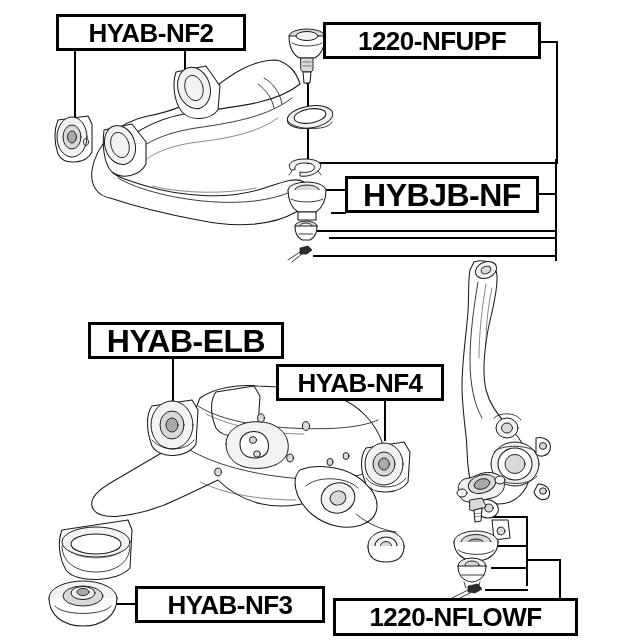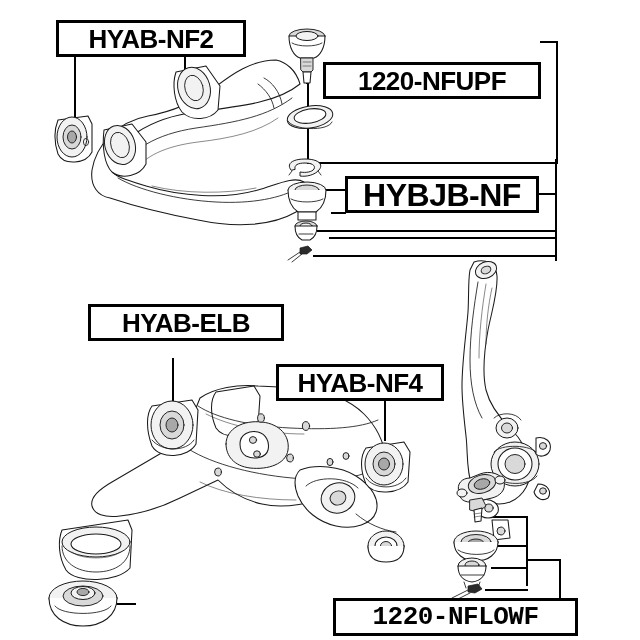--- a/index.html
+++ b/index.html
@@ -381,32 +381,35 @@
       <path class="pt-thin" d="M464 582 L466 588 M480 582 L478 588"></path>
     </g>
 
     <g>
       <path class="pt-k" d="M468 586 L478 584 L482 589 L475 593 L468 592 Z"></path>
       <path class="pt-thin" d="M468 590 L452 598 M470 593 L456 600"></path>
     </g>
 
   </svg>
 
-  <div class="lbl" id="lbl-0" style="left: 56px; top: 20px; width: 190px; height: 37px; font-size: 26px; border-color: rgb(0, 0, 0);">
+  <div class="lbl" id="lbl-0" style="left: 56px; top: 14px; width: 190px; height: 37px; font-size: 26px; border-color: rgb(0, 0, 0);">
     <span>HYAB-NF2</span>
   </div>
-  <div class="lbl" id="lbl-1" style="left: 323px; top: 22px; width: 218px; height: 37px; font-size: 26px; border-color: rgb(0, 0, 0); margin-top: 40px;">
+  <div class="lbl" id="lbl-1" style="left: 323px; top: 22px; width: 218px; height: 37px; font-size: 26px; border-color: rgb(0, 0, 0);">
     <span>1220-NFUPF</span>
   </div>
   <div class="lbl" id="lbl-2" style="left: 345px; top: 176px; width: 194px; height: 37px; font-size: 32px; border-color: rgb(0, 0, 0);">
     <span>HYBJB-NF</span>
   </div>
-  <div class="lbl" id="lbl-3" style="left: 88px; top: 304px; width: 196px; height: 37px; font-size: 26px; border-color: rgb(0, 0, 0);">
+  <div class="lbl" id="lbl-3" style="left: 88px; top: 322px; width: 196px; height: 37px; font-size: 32px; border-color: rgb(0, 0, 0);">
     <span>HYAB-ELB</span>
   </div>
   <div class="lbl" id="lbl-4" style="left: 276px; top: 364px; width: 168px; height: 37px; font-size: 26px; border-color: rgb(0, 0, 0);">
     <span>HYAB-NF4</span>
   </div>
-  <div class="lbl" id="lbl-6" style="left: 333px; top: 598px; width: 245px; height: 38px; font-size: 26px; border-color: rgb(0, 0, 0); font-family: Liberation Mono, monospace;">
+  <div class="lbl" id="lbl-5" style="left: 135px; top: 586px; width: 190px; height: 37px; font-size: 26px; border-color: rgb(0, 0, 0);">
+    <span>HYAB-NF3</span>
+  </div>
+  <div class="lbl" id="lbl-6" style="left: 333px; top: 598px; width: 245px; height: 38px; font-size: 26px; border-color: rgb(0, 0, 0);">
     <span>1220-NFLOWF</span>
   </div>
 
 </div>
 
 </body></html>

